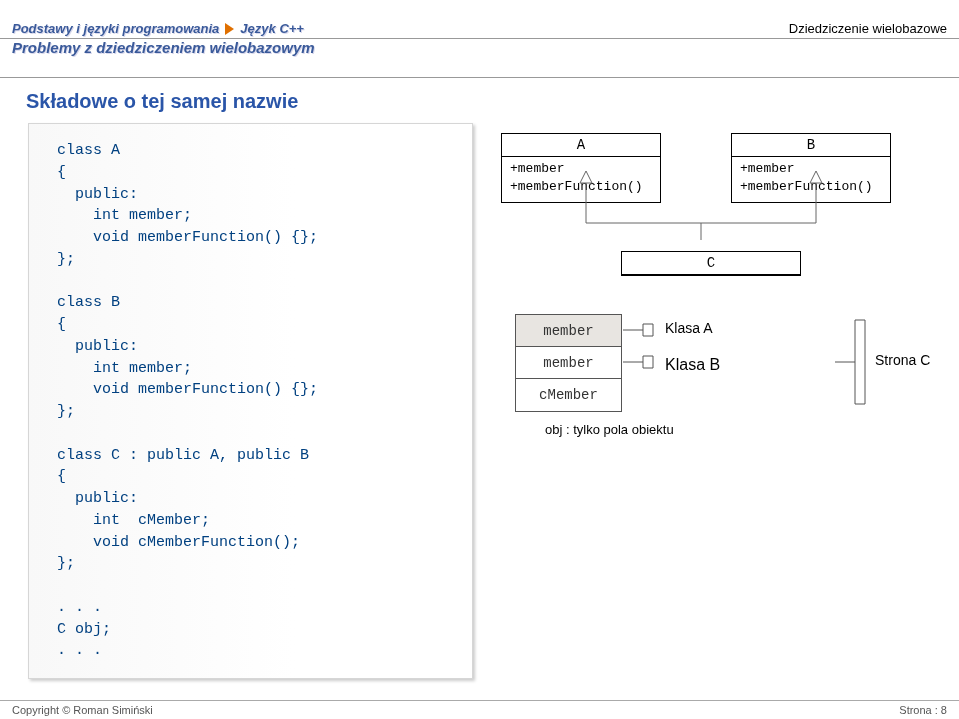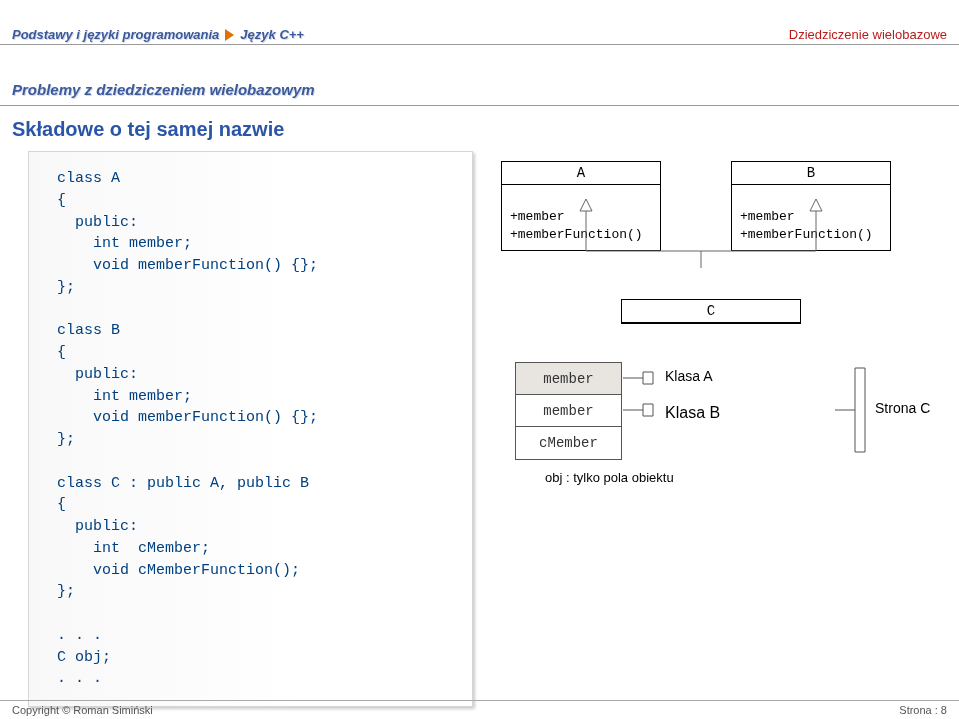--- a/index.html
+++ b/index.html
@@ -7,56 +7,54 @@
     font-family: Verdana, Arial, sans-serif;
     width: 959px;
     height: 719px;
     background: #fff;
     position: relative;
     overflow: hidden;
   }
   .top-bar {
     display: flex;
     align-items: center;
-    padding: 4px 12px 2px 12px;
+    padding: 21px 12px 2px 12px;
     border-bottom: 1px solid #999;
-    margin-top: 23px;
   }
   .crumb {
     color: #3a5a9a;
     font-size: 13px;
     font-style: italic;
     font-weight: bold;
     text-shadow: 1px 1px 0 #d8d8ec;
   }
   .arrow-icon {
     display: inline-block;
     margin: 0 6px;
     width: 0; height: 0;
     border-top: 6px solid transparent;
     border-bottom: 6px solid transparent;
     border-left: 9px solid #e07000;
     vertical-align: middle;
   }
   .top-right {
     margin-left: auto;
     font-size: 13px;
-    color: #b91c1c;
+    color: #000000;
   }
   .subheader {
-    padding: 0 12px 6px 12px;
+    padding: 0 12px 20px 12px;
     border-bottom: 1px solid #999;
-    margin-top: 36px;
   }
   .subheader .crumb { font-size: 15px; }
   .section-title {
     color: #2a55a8;
     font-weight: bold;
     font-size: 20px;
-    padding: 12px 0 10px 12px;
+    padding: 12px 0 10px 26px;
     font-family: Verdana, sans-serif;
   }
   .content {
     display: flex;
     gap: 18px;
     padding: 0 28px;
   }
   .code-box {
     background: linear-gradient(to right, #f8f8f8 0%, #ffffff 60%);
     border: 1px solid #d6d6d6;
@@ -91,21 +89,20 @@
   }
   .uml-title {
     text-align: center;
     border-bottom: 1px solid #000;
     padding: 3px 8px;
     font-size: 14px;
   }
   .uml-body {
     padding: 3px 8px 6px 8px;
     line-height: 1.4;
-    margin-top: 20px;
   }
   .uml-c-wrap {
     margin-top: 48px;
     display: flex;
     justify-content: center;
   }
   .uml-c-wrap .uml-box { min-width: 180px; }
   .svg-lines { position: absolute; top: 0; left: 0; pointer-events: none; }
   .obj-table {
     margin-top: 38px;

